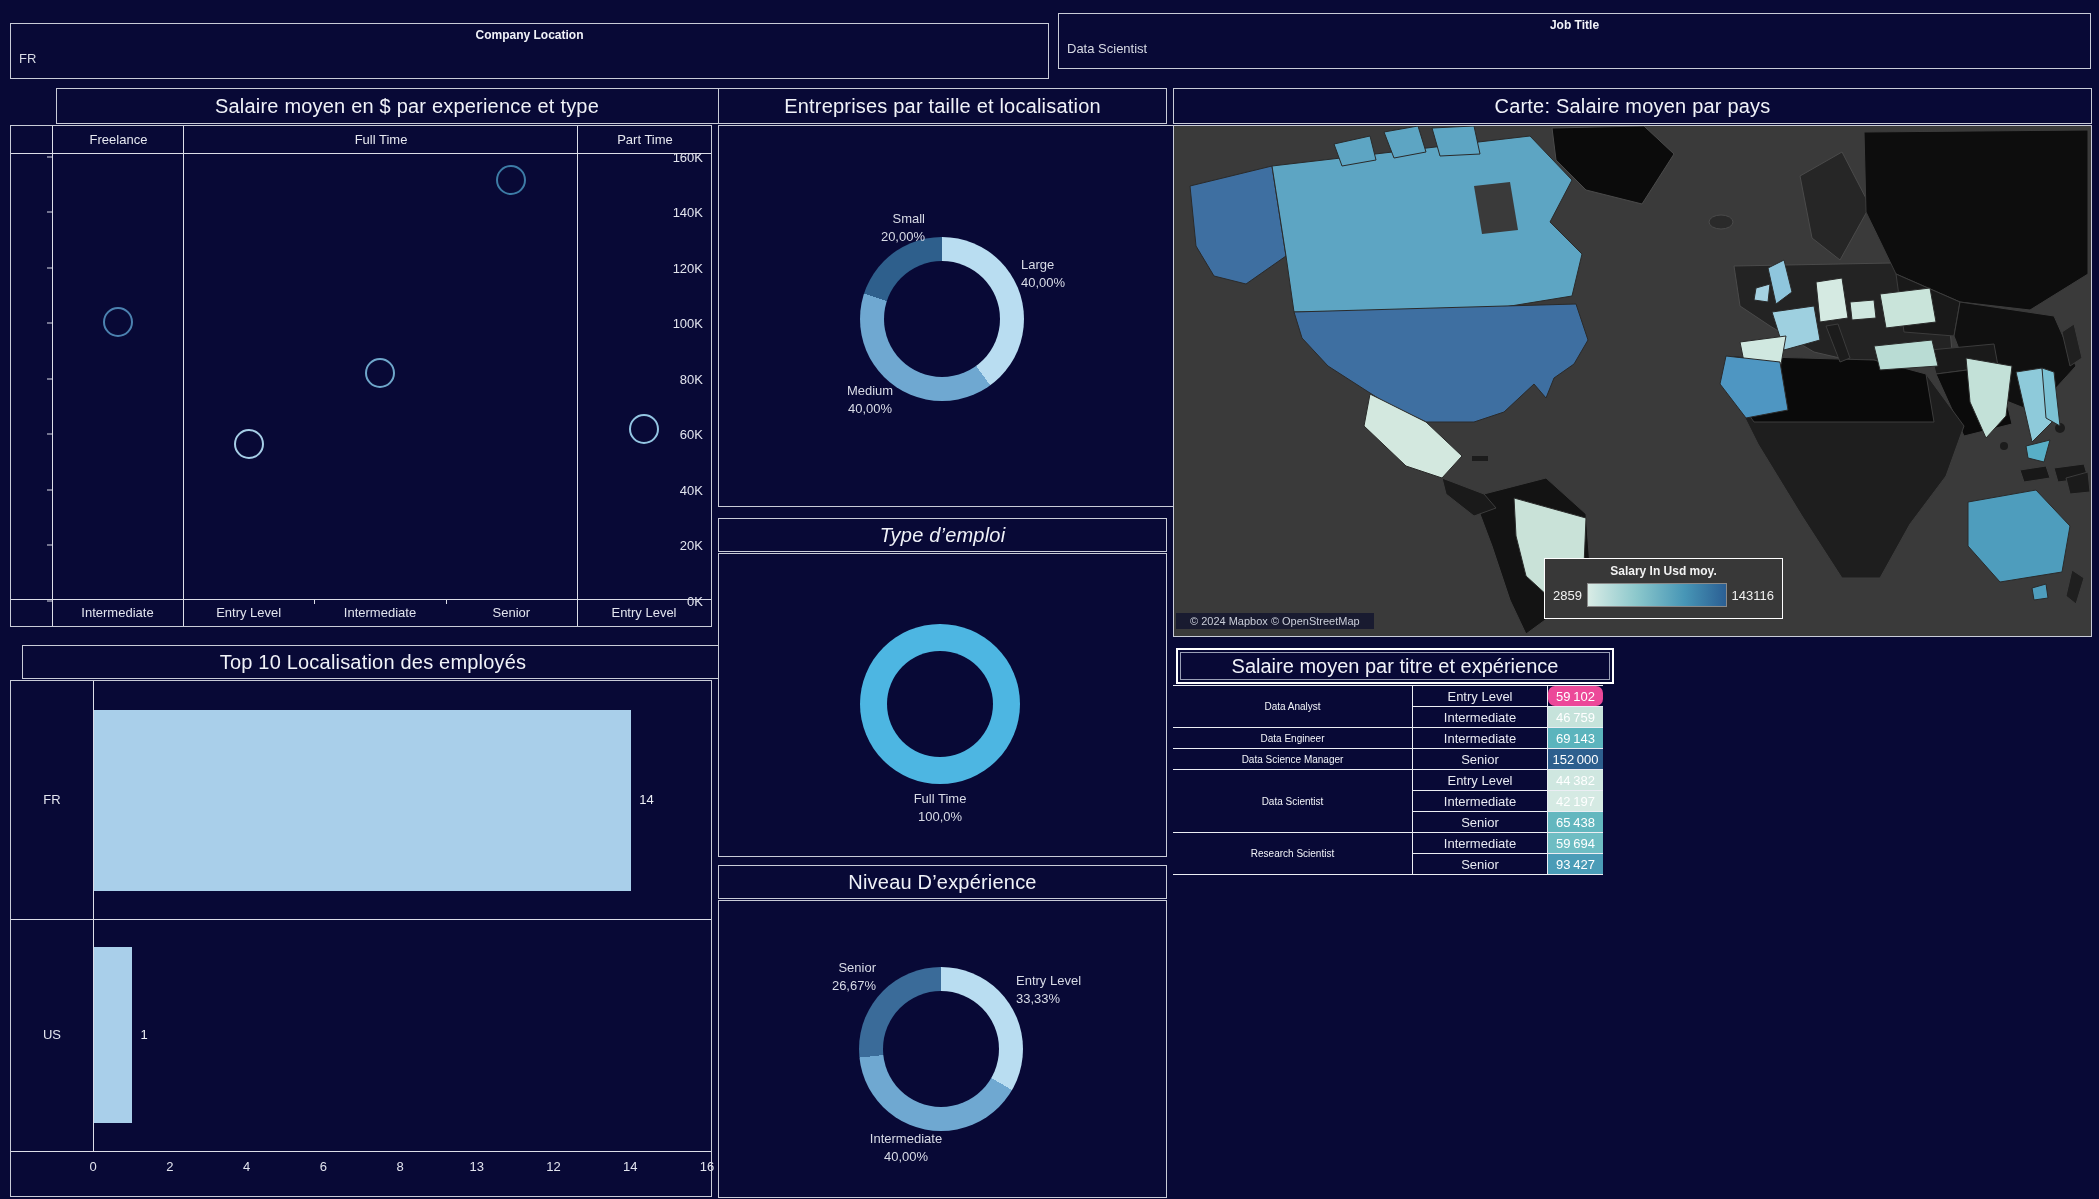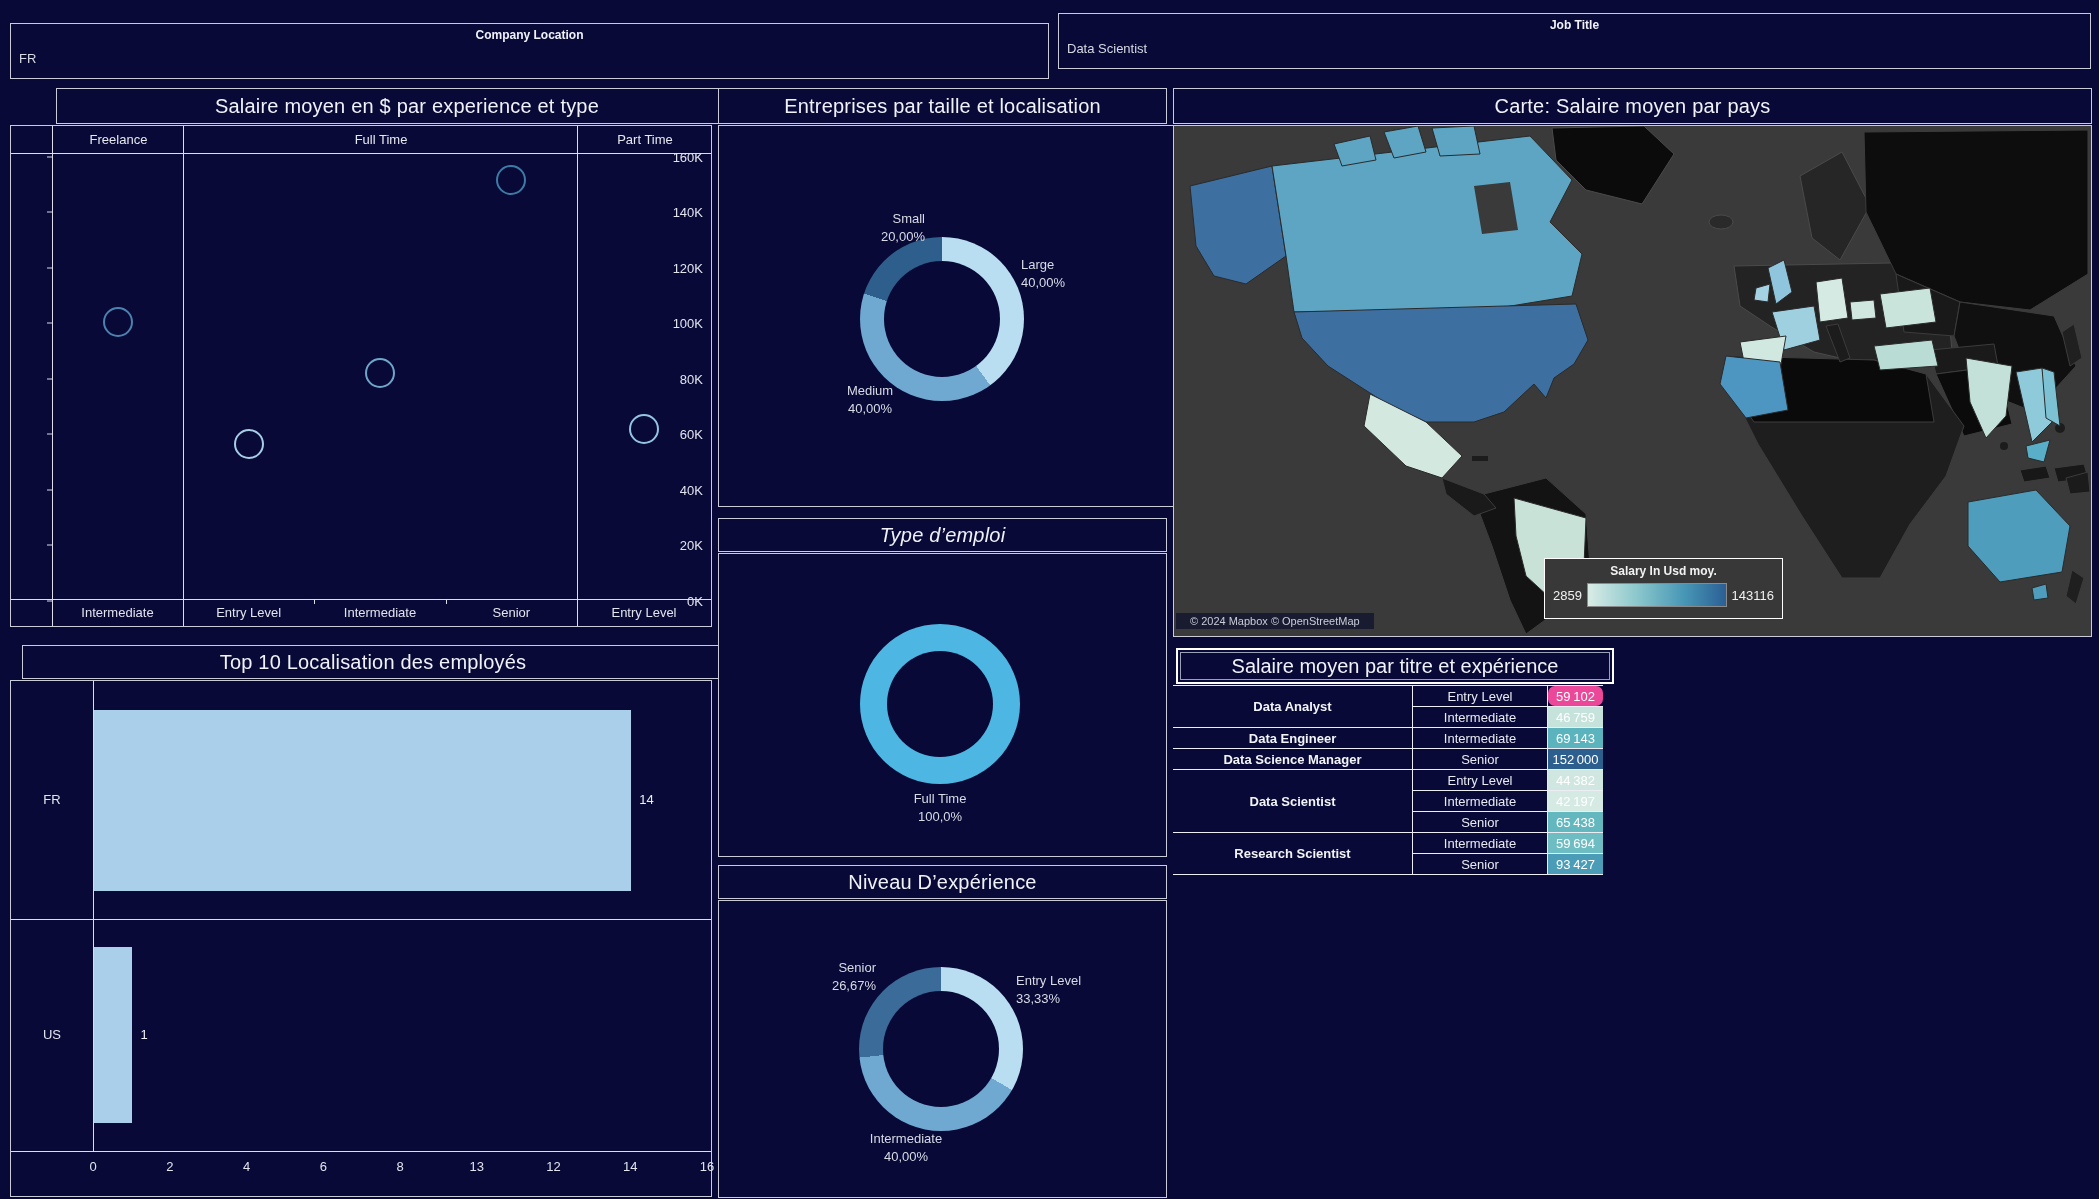--- a/index.html
+++ b/index.html
@@ -29,21 +29,21 @@
   .dlabel{position:absolute;font-size:13px;color:#d8dbe6;line-height:18px;}
   
   .bar-row-label{position:absolute;left:0;width:82px;text-align:center;font-size:13px;color:#e2e4ee;}
   .bar-rect{position:absolute;}
   .bar-val{position:absolute;font-size:13px;color:#eef0f6;}
   .bar-line{position:absolute;background:#dcdee8;}
   .bar-xtick{position:absolute;top:478px;width:40px;margin-left:-20px;text-align:center;font-size:13px;color:#e2e4ee;}
   
   .tbl{position:absolute;left:0;top:0;width:430px;}
   .tbl-group{display:flex;border-top:1px solid #eceef4;}
-  .tbl-job{width:240px;display:flex;align-items:center;justify-content:center;font-weight:bold;font-size:13px;color:#f2f4f8;border-right:1px solid #eceef4;}
+  .tbl-job{width:240px;display:flex;align-items:center;justify-content:center;font-weight:normal;font-size:10px;color:#f2f4f8;border-right:1px solid #eceef4;}
   .tbl-sub{flex:1;}
   .tbl-subrow{display:flex;height:20px;}
   .tbl-subrow + .tbl-subrow{border-top:1px solid #eceef4;}
   .tbl-exp{width:134px;display:flex;align-items:center;justify-content:center;font-size:13px;color:#e8eaf2;border-right:1px solid #eceef4;}
   .tbl-val{width:55px;display:flex;align-items:center;justify-content:center;font-size:13px;color:#ffffff;}
   .tbl-bottom{border-top:1px solid #eceef4;}
   .table-title{position:absolute;border:2px solid #ffffff;box-shadow:inset 0 0 0 2px #080936, inset 0 0 0 3px #9aa0b6;
                display:flex;align-items:center;justify-content:center;font-size:20px;background:#080936;color:#f0f2f8;}
   
   .map-legend{position:absolute;left:370px;top:432px;width:237px;height:59px;border:1px solid #ffffff;background:#383838;}

